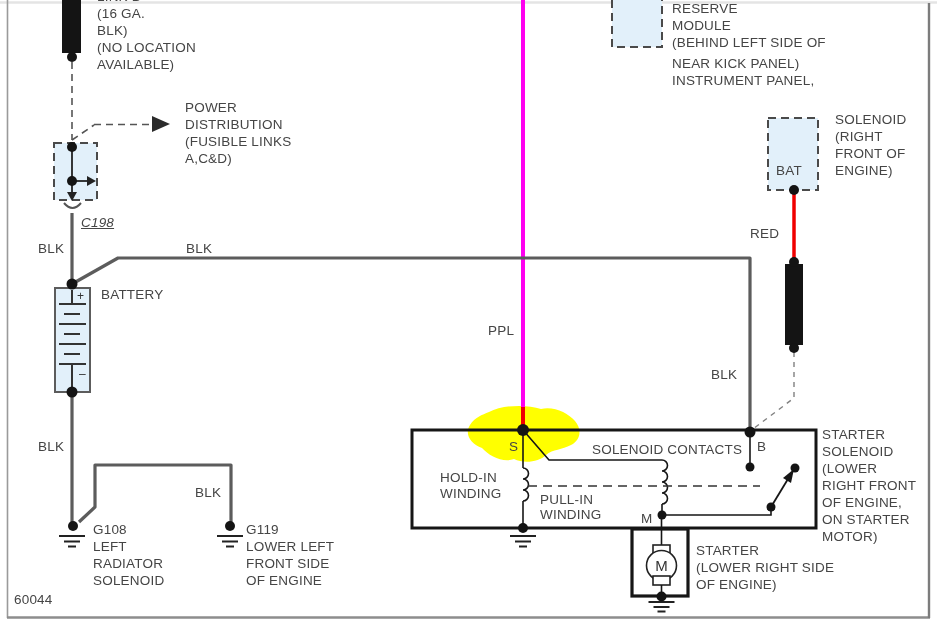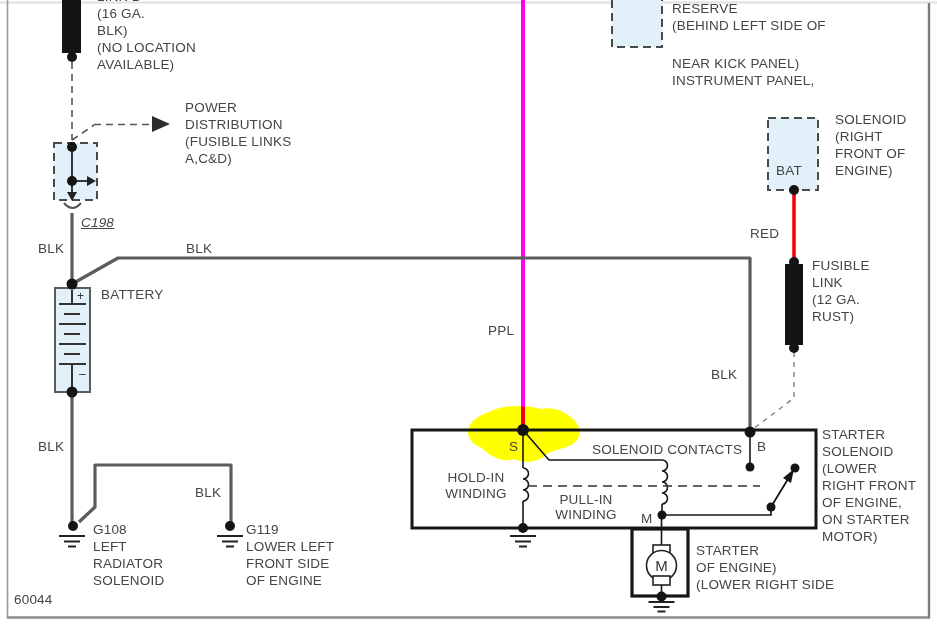--- a/index.html
+++ b/index.html
@@ -1,20 +1,20 @@
 <!DOCTYPE html>
 <html><head>
 <meta charset="utf-8">
 <style>
   html,body{margin:0;padding:0;background:#fff;}
   .canvas{position:relative;width:937px;height:624px;background:#fff;overflow:hidden;
           font-family:"Liberation Sans",sans-serif;}
   svg{position:absolute;left:0;top:0;}
   .lbl{position:absolute;font-size:13.5px;line-height:17px;color:#454545;white-space:nowrap;letter-spacing:.2px;}
-  .r{text-align:center;}
+  .r{text-align:left;}
   .u{text-decoration:underline;font-style:italic;}
   .small{font-size:12px;line-height:12px;color:#333;}
   .msym{font-size:15px;color:#333;text-align:center;}
 </style>
 </head>
 <body>
 
 <div class="canvas">
 
 <svg width="937" height="624" viewBox="0 0 937 624">
@@ -187,42 +187,37 @@
   <div>FRONT SIDE</div>
       <div>OF ENGINE</div>
 </div>
 
 <div class="lbl" style="left:14px;top:591px">60044</div>
 
 <div class="lbl" style="left:488px;top:322px">PPL</div>
 
 <div class="lbl" style="left:672px;top:0px">
   <div>RESERVE</div>
+      <div>MODULE</div>
   <div>(BEHIND LEFT SIDE OF</div>
 </div>
 <div class="lbl" style="left:672px;top:55px">
   <div>NEAR KICK PANEL)</div>
       <div>INSTRUMENT PANEL,</div>
 </div>
 
 <div class="lbl" style="left:835px;top:111px">
   <div>SOLENOID</div>
       <div>(RIGHT</div>
   <div>FRONT OF</div>
       <div>ENGINE)</div>
 </div>
 <div class="lbl" style="left:776px;top:162px">BAT</div>
 <div class="lbl" style="left:750px;top:225px">RED</div>
 
-<div class="lbl" style="left:812px;top:257px">
-  <div>FUSIBLE</div>
-      <div>LINK</div>
-  <div>(12 GA.</div>
-      <div>RUST)</div>
-</div>
 <div class="lbl" style="left:711px;top:366px">BLK</div>
 
 <div class="lbl" style="left:822px;top:426px">
   <div>STARTER</div>
       <div>SOLENOID</div>
   <div>(LOWER</div>
       <div>RIGHT FRONT</div>
   <div>OF ENGINE,</div>
       <div>ON STARTER</div>
   <div>MOTOR)</div>
@@ -238,17 +233,17 @@
       <div>WINDING</div>
 </div>
 <div class="lbl r" style="left:540px;top:493px;width:92px;line-height:14.5px">
   <div>PULL-IN</div>
       <div>WINDING</div>
 </div>
 
 <div class="lbl msym" style="left:645px;top:557px;width:33px">M</div>
 <div class="lbl" style="left:696px;top:542px">
   <div>STARTER</div>
-  <div>OF ENGINE)</div>
-      <div>(LOWER RIGHT SIDE</div>
+  <div>(LOWER RIGHT SIDE</div>
+      <div>OF ENGINE)</div>
 </div>
 
 </div>
 
 </body></html>

